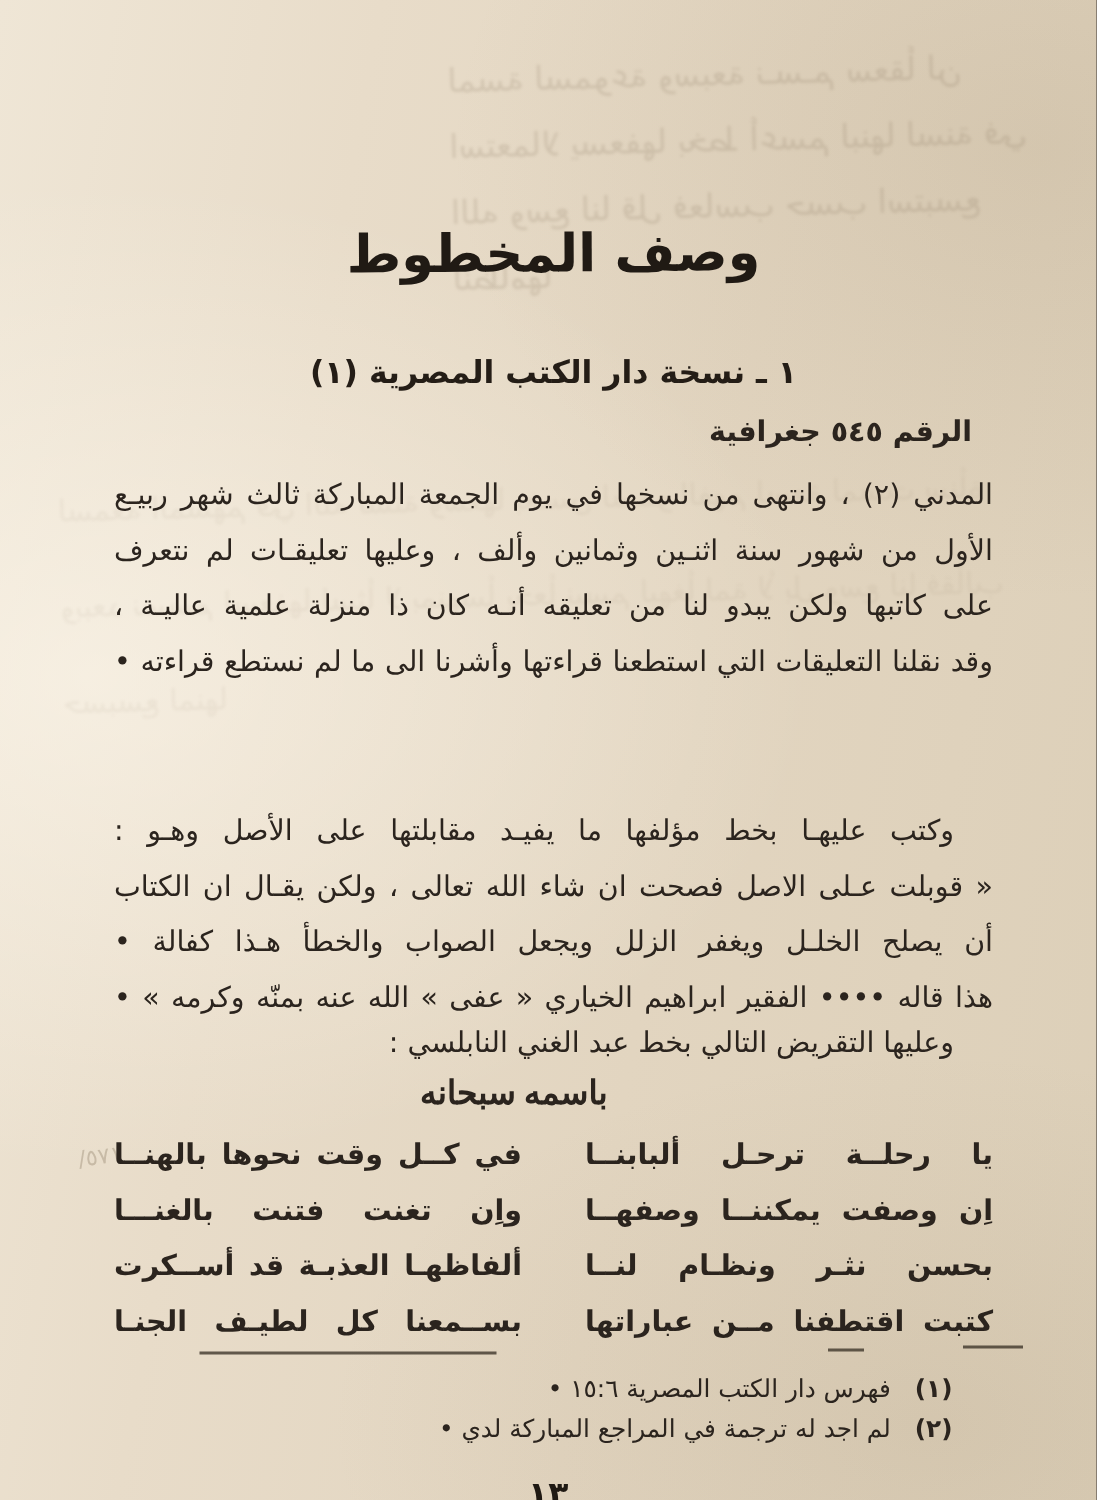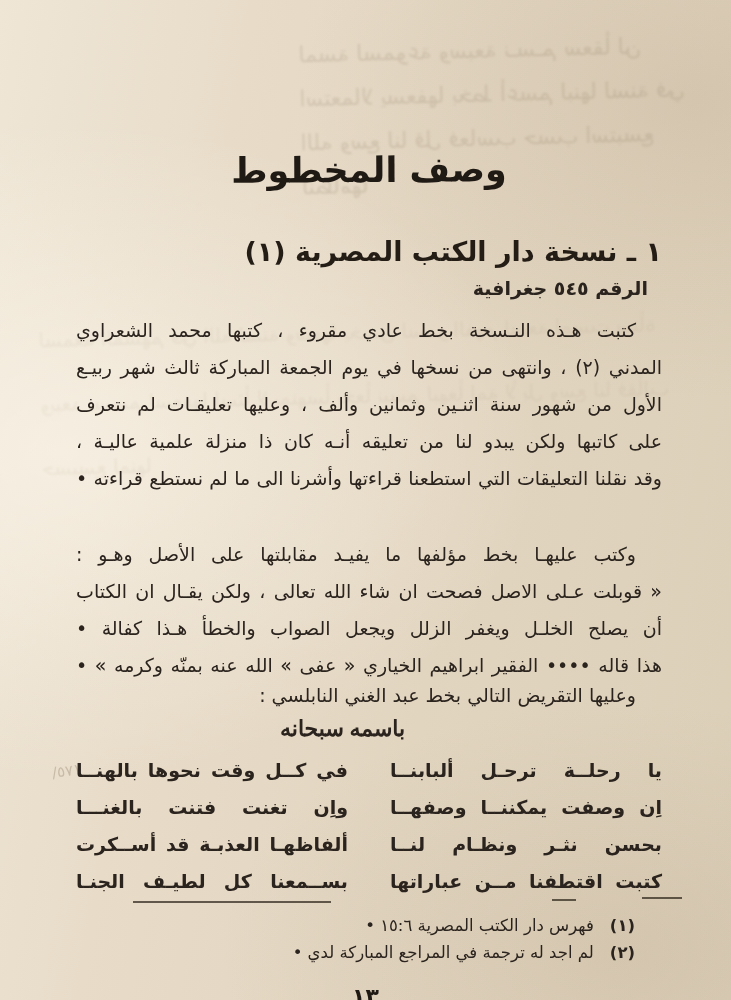--- a/index.html
+++ b/index.html
@@ -27,21 +27,21 @@
   }
   .bleed-top{top:28px;left:300px;right:18px;font-size:22px;line-height:44px;opacity:.20;}
   .bleed-mid{top:300px;left:40px;right:60px;font-size:20px;line-height:64px;opacity:.08;}
   .margin-mark{position:absolute;top:762px;left:52px;font-size:15px;color:#8a7a62;opacity:.35;transform:rotate(-8deg);}
   .content-block{position:absolute;right:69px;left:76px;}
   .doc-title{
     top:150px;text-align:center;font-size:35px;font-weight:bold;color:#201a14;
     letter-spacing:1px;transform:rotate(-.3deg);
   }
   .section-heading{
-    top:236px;text-align:right;font-size:27px;font-weight:bold;color:#241d16;
+    top:236px;text-align:center;font-size:21px;font-weight:bold;color:#241d16;
   }
   .info-line{
     top:277px;display:flex;gap:58px;justify-content:flex-start;
     padding-right:14px;font-size:19px;font-weight:bold;
   }
   .para{font-size:19px;}
   .para .line{line-height:37px;height:37px;text-align:justify;text-align-last:justify;white-space:nowrap;}
   .para .line.indent{padding-right:26px;}
   .para1{top:312px;}
   .para2{top:499px;margin-top:37px;}
@@ -73,21 +73,20 @@
 
   <div class="content-block doc-title">وصف المخطوط</div>
 
   <div class="content-block section-heading">١ ـ نسخة دار الكتب المصرية (١)</div>
 
   <div class="content-block info-line">
     <span>الرقم ٥٤٥ جغرافية</span>
   </div>
 
   <div class="content-block para para1">
-    <div class="line indent">كتبت هـذه النـسخة بخط عادي مقروء ، كتبها محمد الشعراوي</div>
     <div class="line">المدني (٢) ، وانتهى من نسخها في يوم الجمعة المباركة ثالث شهر ربيـع</div>
     <div class="line">الأول من شهور سنة اثنـين وثمانين وألف ، وعليها تعليقـات لم نتعرف</div>
     <div class="line">على كاتبها ولكن يبدو لنا من تعليقه أنـه كان ذا منزلة علمية عاليـة ،</div>
     <div class="line">وقد نقلنا التعليقات التي استطعنا قراءتها وأشرنا الى ما لم نستطع قراءته •</div>
   </div>
 
   <div class="content-block para para2">
     <div class="line indent">وكتب عليهـا بخط مؤلفها ما يفيـد مقابلتها على الأصل وهـو :</div>
     <div class="line">« قوبلت عـلى الاصل فصحت ان شاء الله تعالى ، ولكن يقـال ان الكتاب</div>
     <div class="line">أن يصلح الخلـل ويغفر الزلل ويجعل الصواب والخطأ هـذا كفالة •</div>

